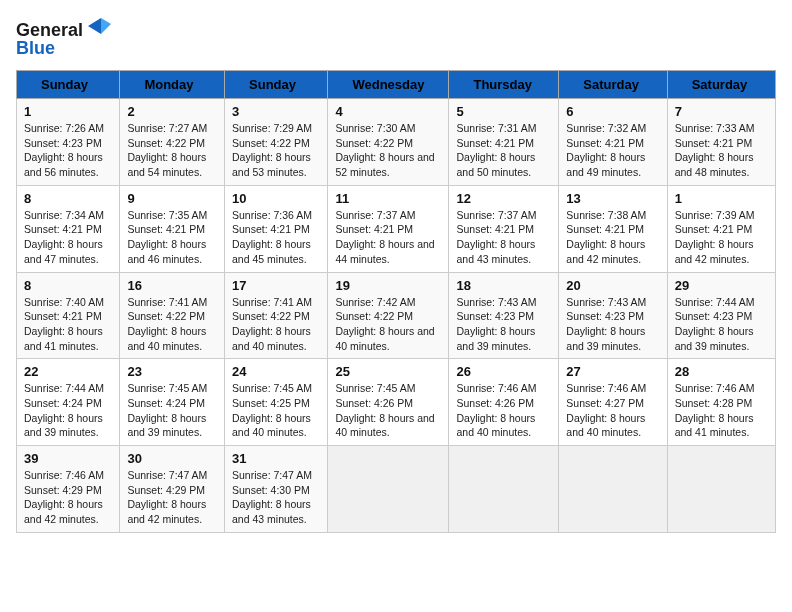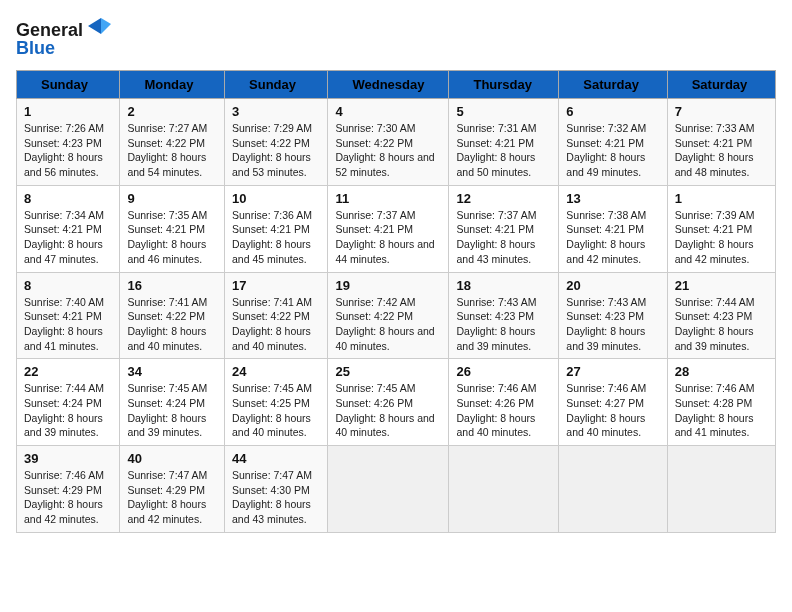--- a/index.html
+++ b/index.html
@@ -265,39 +265,39 @@
       </td>
         <td>
         <span class="day-number">20</span>
         <div class="day-info">
           Sunrise: 7:43 AM<br>
           Sunset: 4:23 PM<br>
           Daylight: 8 hours and 39 minutes.
         </div>
       </td>
         <td>
-        <span class="day-number">21</span>
+        <span class="day-number">29</span>
         <div class="day-info">
           Sunrise: 7:44 AM<br>
           Sunset: 4:23 PM<br>
           Daylight: 8 hours and 39 minutes.
         </div>
       </td>
       </tr>
       <tr>
         <td>
         <span class="day-number">22</span>
         <div class="day-info">
           Sunrise: 7:44 AM<br>
           Sunset: 4:24 PM<br>
           Daylight: 8 hours and 39 minutes.
         </div>
       </td>
         <td>
-        <span class="day-number">34</span>
+        <span class="day-number">23</span>
         <div class="day-info">
           Sunrise: 7:45 AM<br>
           Sunset: 4:24 PM<br>
           Daylight: 8 hours and 39 minutes.
         </div>
       </td>
         <td>
         <span class="day-number">24</span>
         <div class="day-info">
           Sunrise: 7:45 AM<br>
@@ -341,29 +341,29 @@
       <tr>
         <td>
         <span class="day-number">39</span>
         <div class="day-info">
           Sunrise: 7:46 AM<br>
           Sunset: 4:29 PM<br>
           Daylight: 8 hours and 42 minutes.
         </div>
       </td>
         <td>
-        <span class="day-number">40</span>
+        <span class="day-number">30</span>
         <div class="day-info">
           Sunrise: 7:47 AM<br>
           Sunset: 4:29 PM<br>
           Daylight: 8 hours and 42 minutes.
         </div>
       </td>
         <td>
-        <span class="day-number">44</span>
+        <span class="day-number">31</span>
         <div class="day-info">
           Sunrise: 7:47 AM<br>
           Sunset: 4:30 PM<br>
           Daylight: 8 hours and 43 minutes.
         </div>
       </td>
         <td class="empty-cell"></td>
         <td class="empty-cell"></td>
         <td class="empty-cell"></td>
         <td class="empty-cell"></td>

